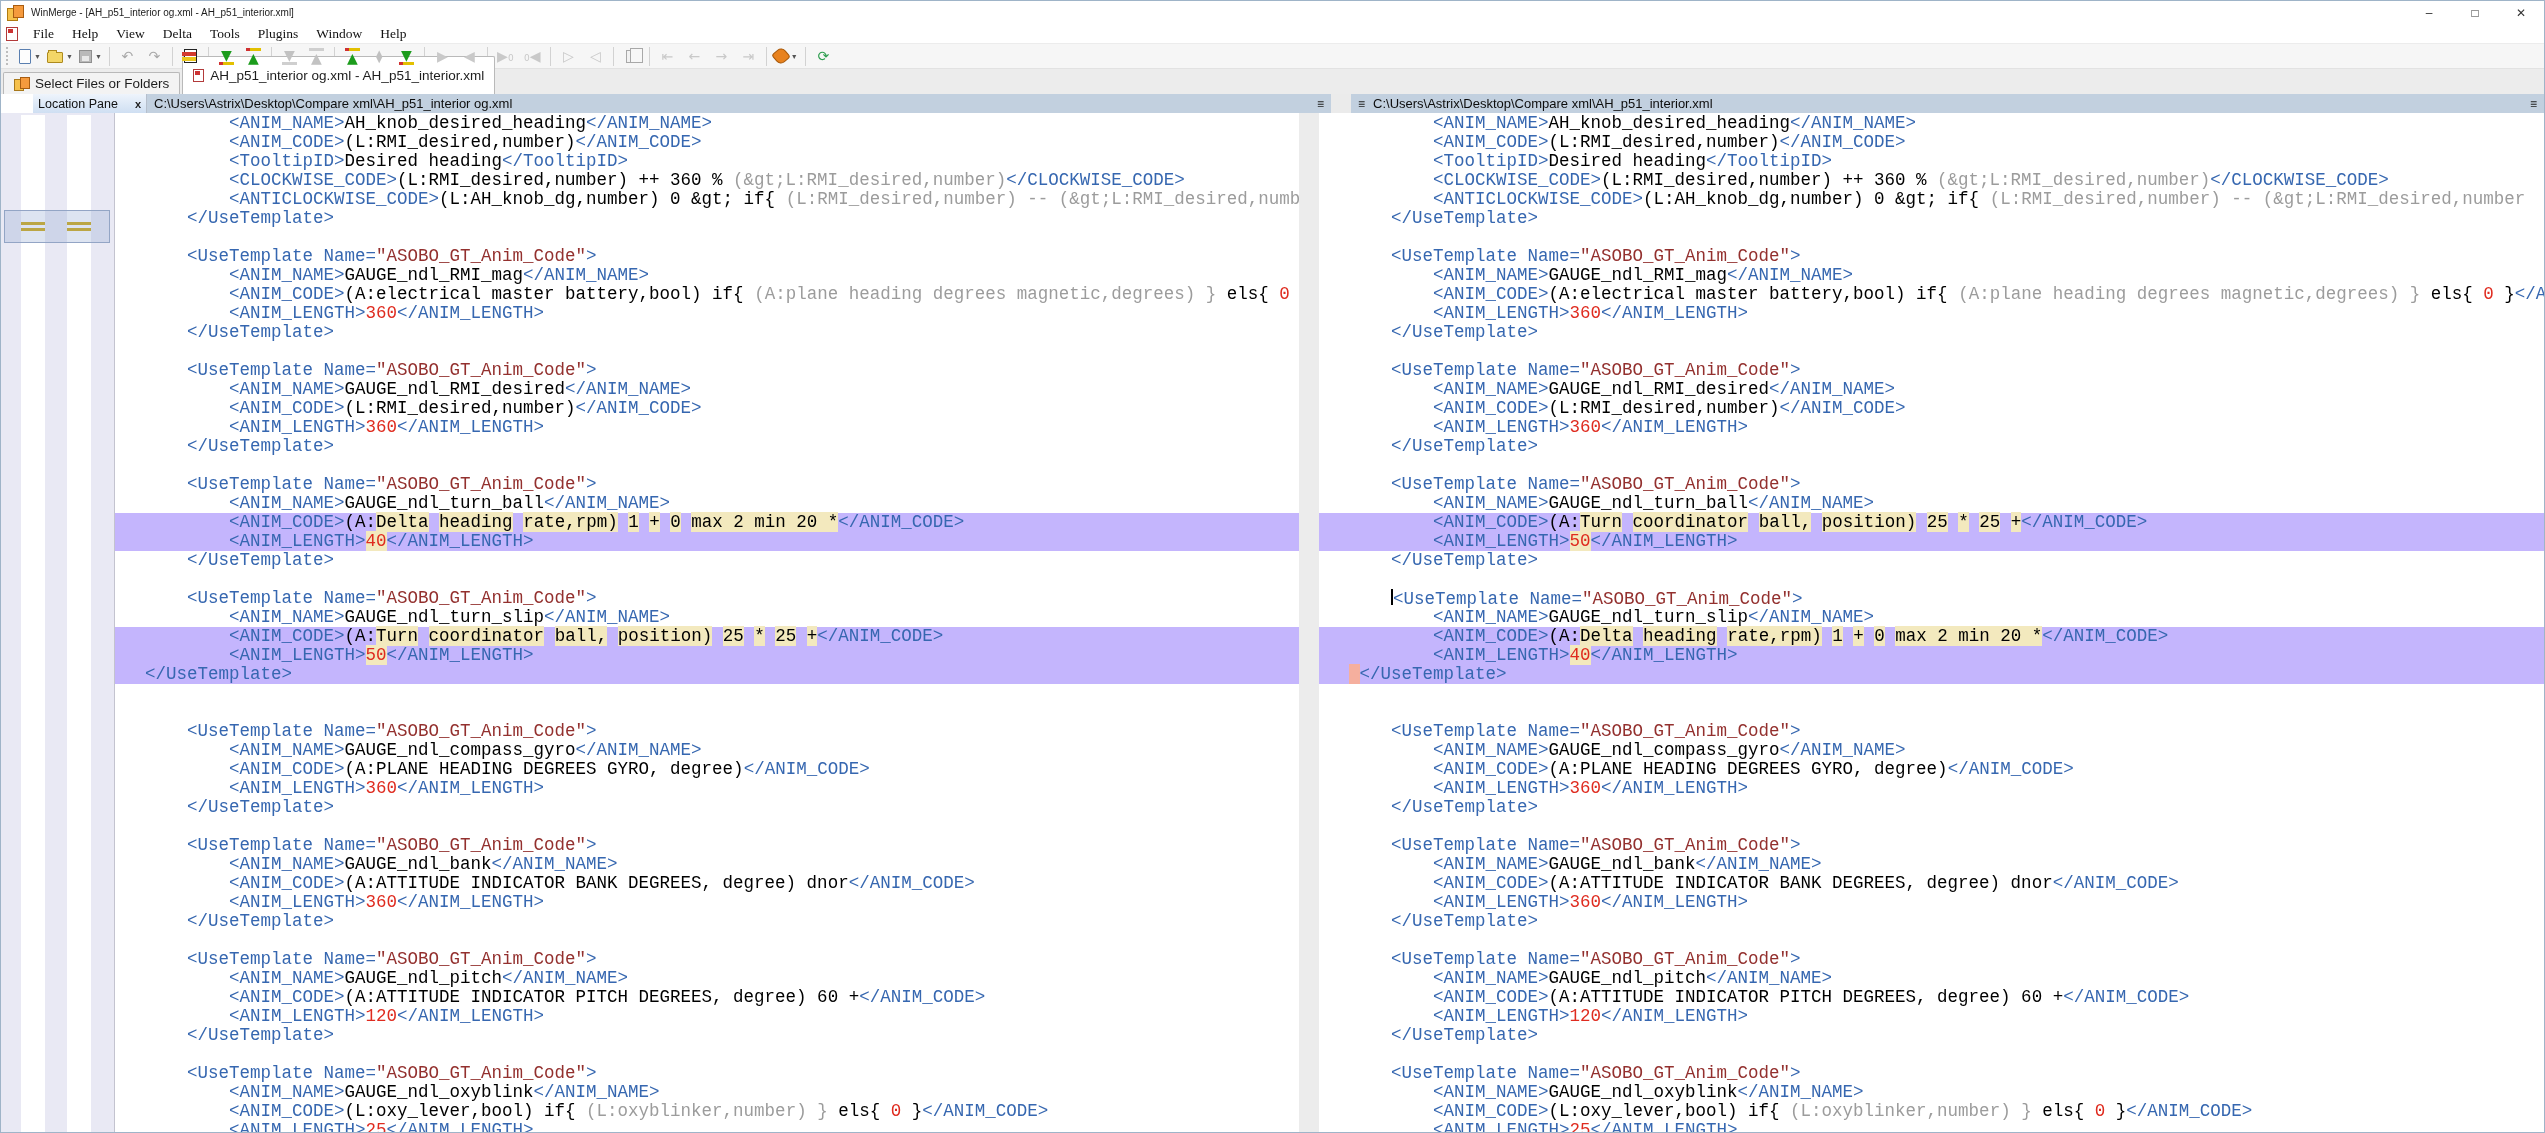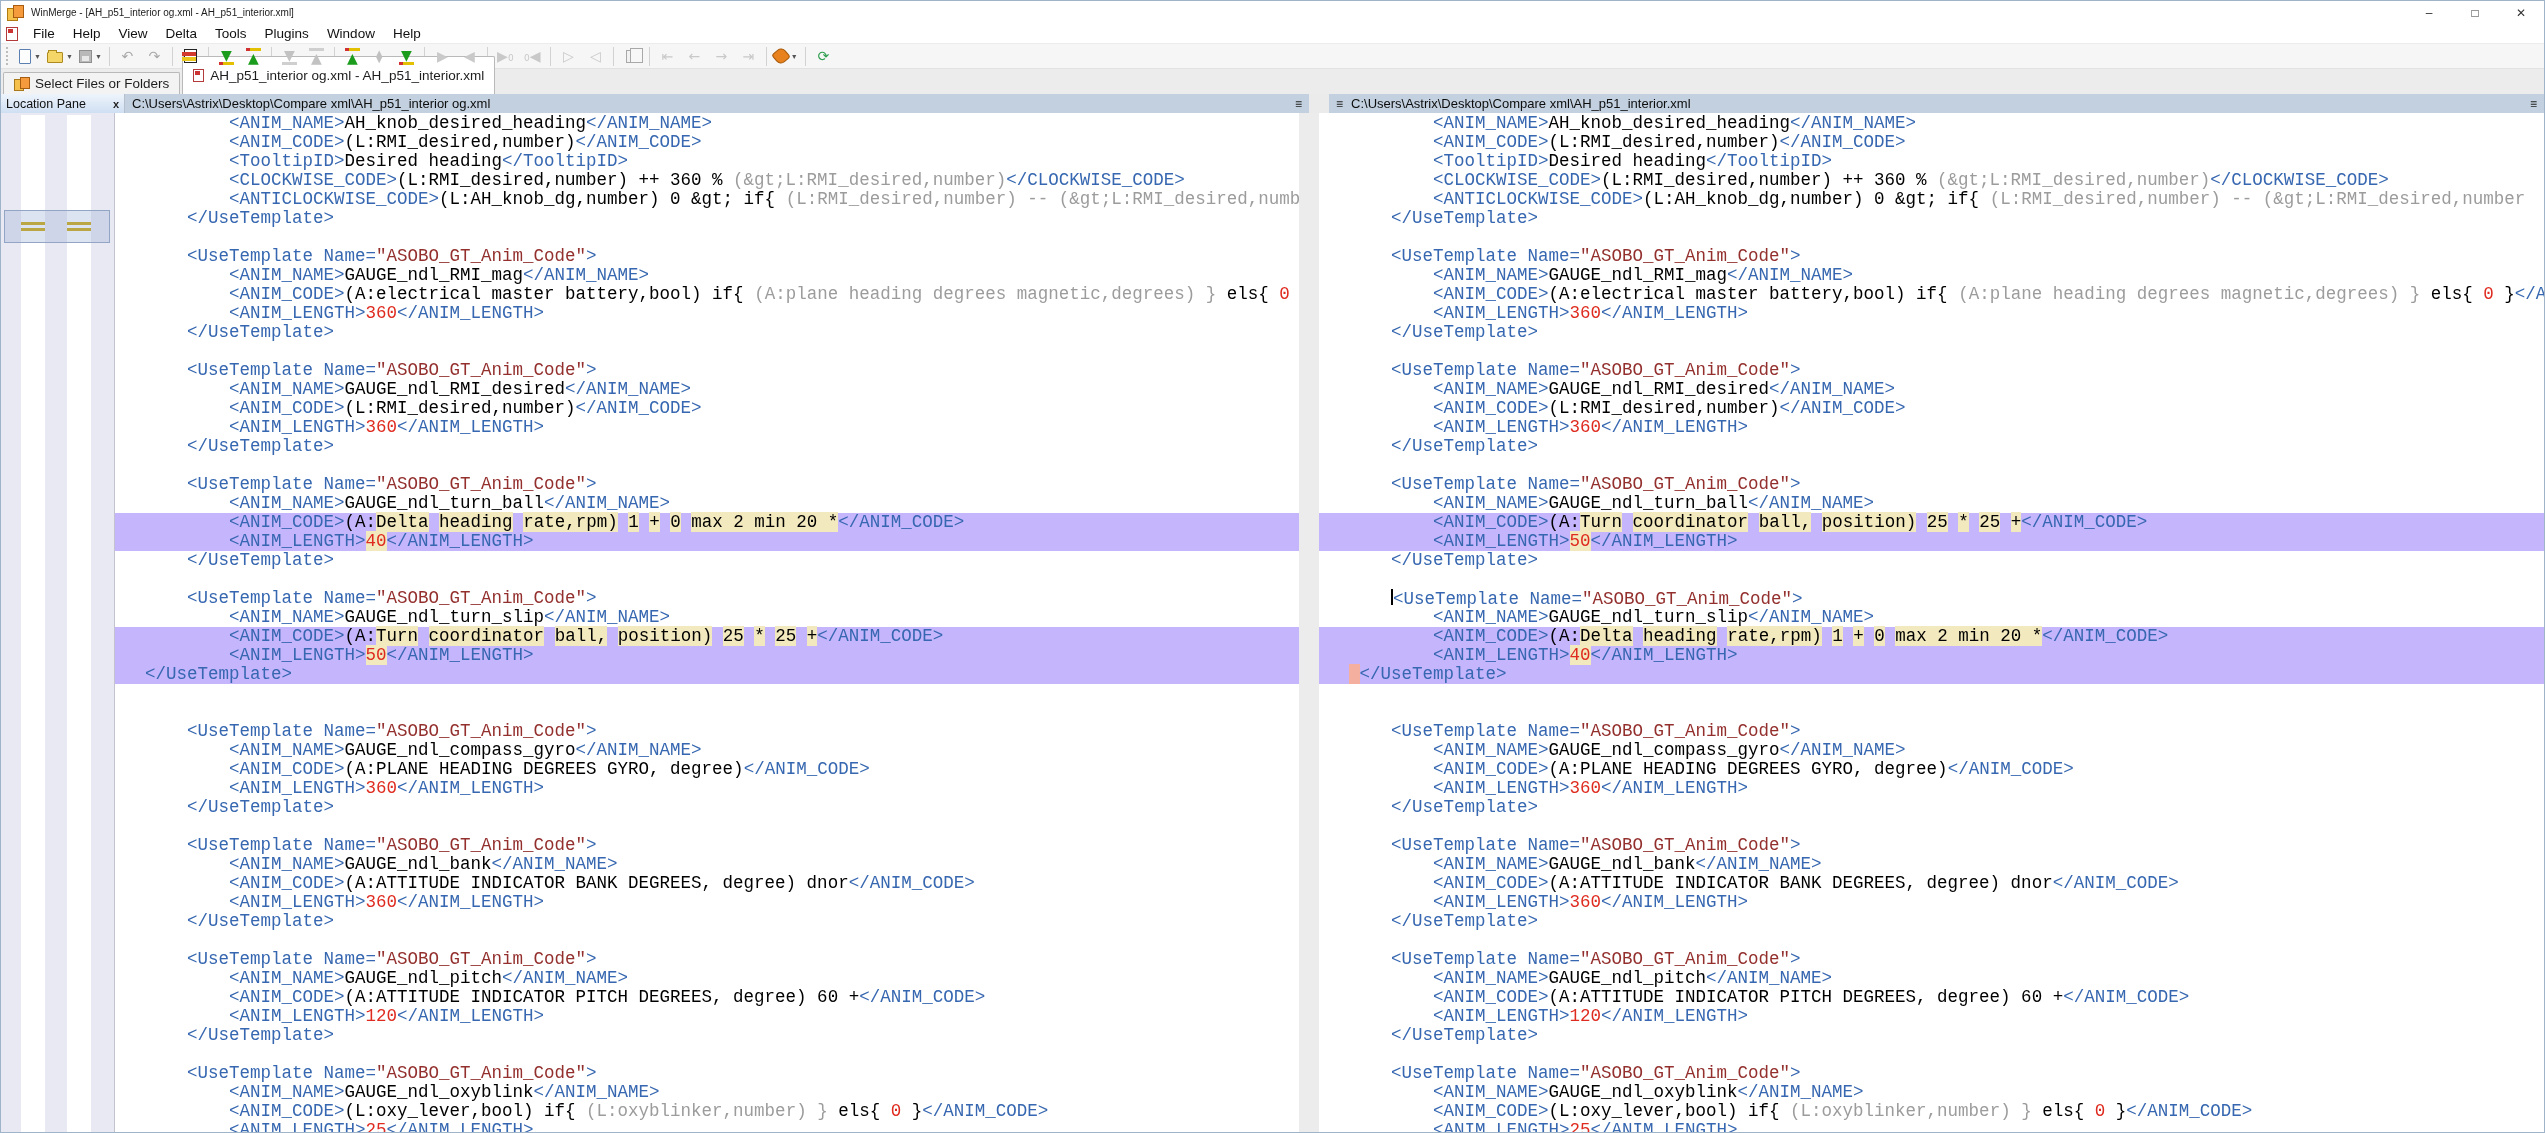--- a/index.html
+++ b/index.html
@@ -15,21 +15,21 @@
   .app-icon { width:16px; height:15px; position:relative; flex:0 0 auto; }
   .app-icon::before { content:""; position:absolute; left:0; top:3px; width:9px; height:11px; background:#f6c14b; border:1px solid #b07b10; }
   .app-icon::after  { content:""; position:absolute; left:6px; top:0; width:9px; height:11px; background:#f59a3d; border:1px solid #a85c10; }
   .title-text { margin-left:8px; font-size:10px; color:#1c1c1c; }
   .win-controls { margin-left:auto; display:flex; height:100%; }
   .win-btn { width:46px; height:100%; display:flex; align-items:center; justify-content:center; font-size:12px; color:#333; }
   
   .menubar { height:19px; display:flex; align-items:center; background:#fff; padding-left:5px; font-size:13.5px; color:#111; }
   .menu-doc-icon { width:12px; height:14px; background:#fff; border:1px solid #b23a3a; position:relative; margin-right:6px; flex:0 0 auto; }
   .menu-doc-icon::before { content:""; position:absolute; left:1px; top:1px; width:5px; height:4px; background:#c33; }
-  .menu-item { padding:0 9px; }
+  .menu-item { padding:0 9px;font-family:Liberation Serif, serif; }
   
   .toolbar { height:26px; background:#f6f6f6; border-top:1px solid #ececec; border-bottom:1px solid #e2e2e2; display:flex; align-items:center; padding-left:3px; }
   .tb-handle { width:5px; height:18px; border-left:2px dotted #bdbdbd; margin:0 5px 0 2px; }
   .tb-sep { width:1px; height:19px; background:#d2d2d2; margin:0 4px; flex:0 0 auto; }
   .tb-btn { height:24px; min-width:27px; padding:0 3px; display:flex; align-items:center; justify-content:center; position:relative; flex:0 0 auto; }
   .tb-glyph { font-size:14px; line-height:1; font-family:"DejaVu Sans", sans-serif; }
   .tb-stack { display:flex; flex-direction:column; align-items:center; line-height:1; }
   .bar-gold { width:15px; height:3px; background:#e3c000; border-left:4px solid #d03030; }
   .bar-gray { width:15px; height:3px; background:#cfcfcf; }
   .dd-arrow { font-size:7px; color:#555; margin-left:3px; }
@@ -51,21 +51,21 @@
          background:#f3f3f3; border:1px solid #b9b9b9; border-bottom:none; border-radius:2px 2px 0 0;
          font-size:13.5px; color:#1d1d1d; }
   .tab.active { background:#fff; height:38px; }
   .tab-icon-pair { width:15px; height:13px; position:relative; }
   .tab-icon-pair::before { content:""; position:absolute; left:0; top:2px; width:8px; height:10px; background:#f6c14b; border:1px solid #a8791c; }
   .tab-icon-pair::after  { content:""; position:absolute; left:6px; top:0; width:8px; height:10px; background:#f59a3d; border:1px solid #a85c10; }
   .tab-icon-doc { width:11px; height:13px; background:#fff; border:1px solid #b23a3a; position:relative; }
   .tab-icon-doc::before { content:""; position:absolute; left:1px; top:1px; width:5px; height:4px; background:#c33; }
   
   .headers { height:19px; display:flex; }
-  .loc-header { width:124px; flex:0 0 auto; background:linear-gradient(#eef4fc,#cfdff2); display:flex; align-items:center; padding:0 5px; font-size:12.5px; color:#111; border-right:1px solid #b6bfcc; }
+  .loc-header { width:114px; flex:0 0 auto; background:linear-gradient(#eef4fc,#cfdff2); display:flex; align-items:center; padding:0 5px; font-size:12.5px; color:#111; border-right:1px solid #b6bfcc;margin-left:32px; }
   .loc-close { margin-left:auto; font-weight:bold; font-size:11px; color:#222; }
   .path-header { background:#c2d0df; display:flex; align-items:center; font-size:13px; color:#0d0d0d; padding:0 7px; gap:8px; overflow:hidden; white-space:nowrap; }
   .path-left { width:1184px; flex:0 0 auto; }
   .head-splitter { width:20px; flex:0 0 auto; background:#ebebeb; }
   .path-right { flex:1 1 auto; }
   .burger { font-size:12px; font-weight:bold; color:#222; }
   .spacer { flex:1 1 auto; }
   
   .content { display:flex; height:1021px; }
   .locpane { width:114px; flex:0 0 auto; background:#e9e9f4; position:relative; border-right:1px solid #c3c3cf; }

